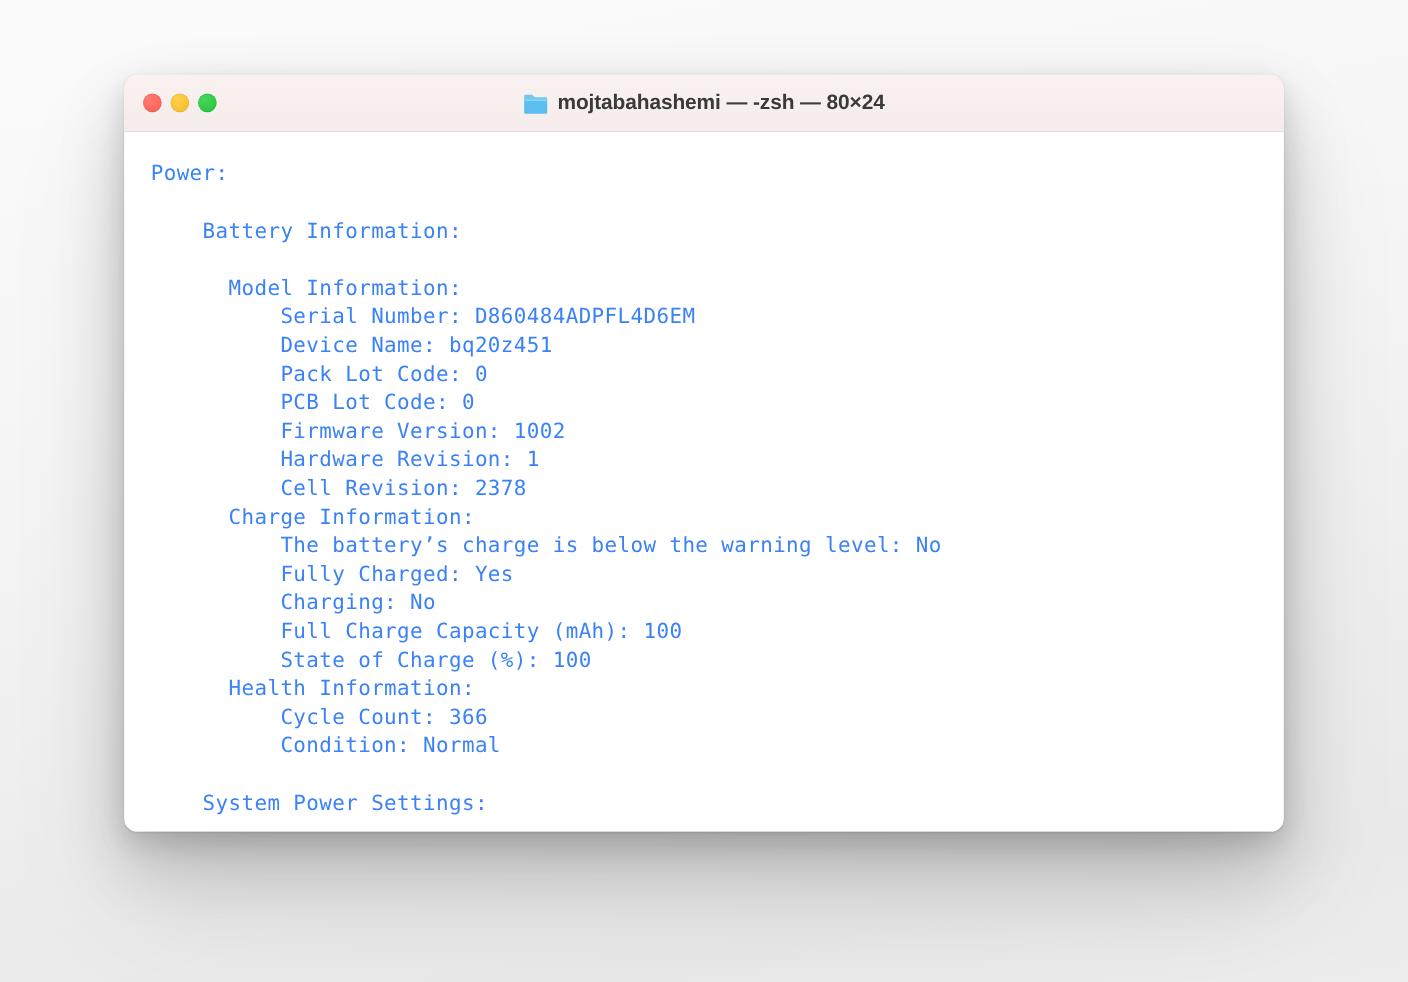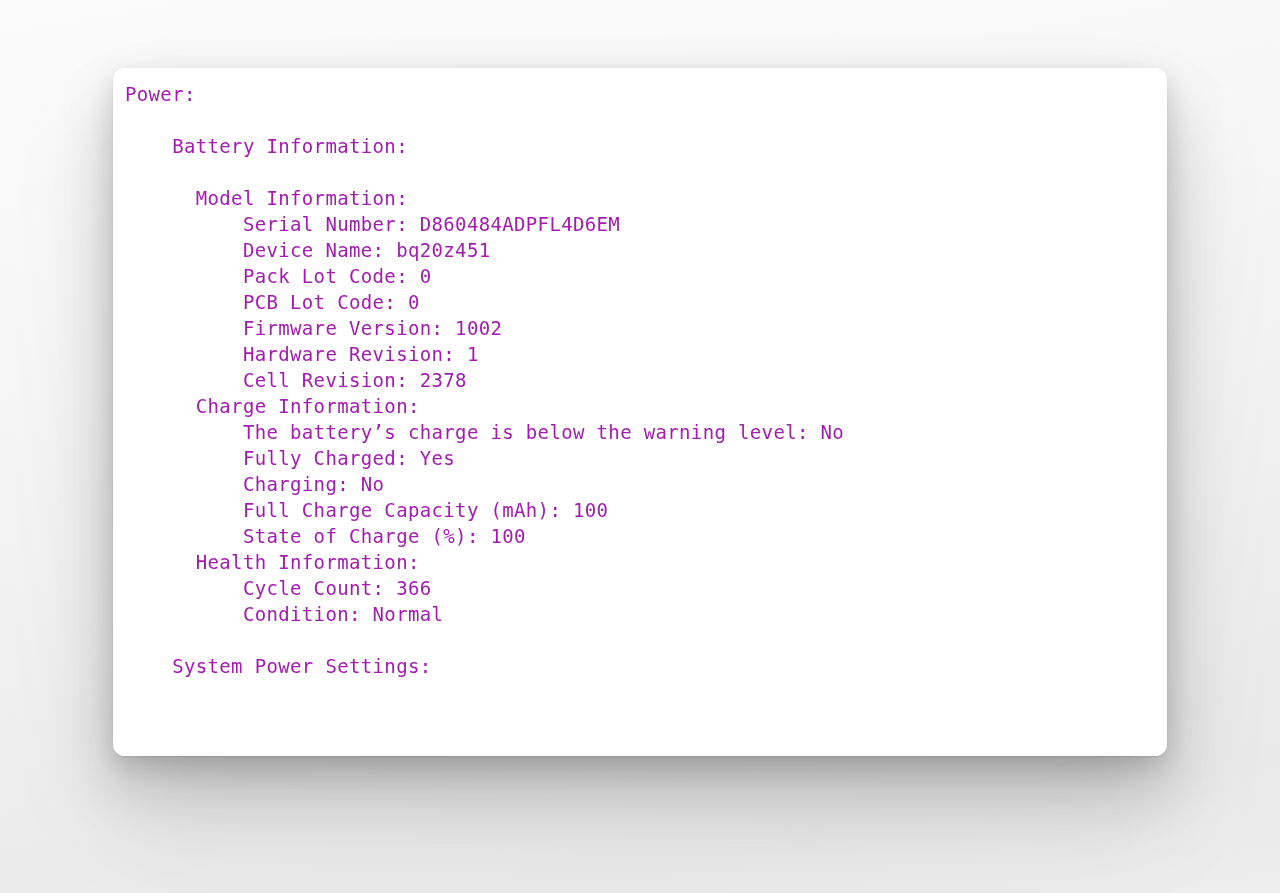--- a/index.html
+++ b/index.html
@@ -110,38 +110,56 @@
   }
 
   
   .term-body {
     flex: 1 1 auto;
     background: #ffffff;
     padding: 9px 0 0 8px;
     overflow: hidden;
   }
   .term-text {
-    margin: 4px;
+    margin: 16px;
     font-family: "DejaVu Sans Mono", "Liberation Mono", monospace;
     font-size: 19px;
     line-height: 26px;
-    color: #a21caf;
+    color: #3b82f6;
     white-space: pre;
     letter-spacing: 0.35px;
     -webkit-font-smoothing: antialiased;
   }
   .term-line {
     display: block;
     height: 26px;
     white-space: pre;
   }
 </style>
 </head>
 <body>
 
 <div class="terminal-window">
 
+  <div class="titlebar">
+
+    <div class="traffic-lights">
+      <span class="tl tl-close"></span>
+      <span class="tl tl-min"></span>
+      <span class="tl tl-max"></span>
+    </div>
+
+    <div class="title-center">
+      <svg class="folder-icon" viewBox="0 0 22 19" aria-hidden="true">
+        <path d="M1.6 1.2h6.3l2.1 2.2h10.4c0.6 0 1.1 0.5 1.1 1.1v1.1H0.5V2.3c0-0.6 0.5-1.1 1.1-1.1z" fill="#6fc8f2"></path>
+        <path d="M0.5 5.3h21v11.9c0 0.7-0.5 1.2-1.2 1.2H1.7c-0.7 0-1.2-0.5-1.2-1.2V5.3z" fill="#5bbdf0"></path>
+        <path d="M0.5 5.3h21v1.5H0.5z" fill="#8ad4f5"></path>
+      </svg>
+      <span class="window-title">mojtabahashemi — -zsh — 80×24</span>
+    </div>
+
+  </div>
 
   <div class="term-body">
     <pre class="term-text"><span class="term-line">Power:</span><span class="term-line"></span><span class="term-line">    Battery Information:</span><span class="term-line"></span><span class="term-line">      Model Information:</span><span class="term-line">          Serial Number: D860484ADPFL4D6EM</span><span class="term-line">          Device Name: bq20z451</span><span class="term-line">          Pack Lot Code: 0</span><span class="term-line">          PCB Lot Code: 0</span><span class="term-line">          Firmware Version: 1002</span><span class="term-line">          Hardware Revision: 1</span><span class="term-line">          Cell Revision: 2378</span><span class="term-line">      Charge Information:</span><span class="term-line">          The battery’s charge is below the warning level: No</span><span class="term-line">          Fully Charged: Yes</span><span class="term-line">          Charging: No</span><span class="term-line">          Full Charge Capacity (mAh): 100</span><span class="term-line">          State of Charge (%): 100</span><span class="term-line">      Health Information:</span><span class="term-line">          Cycle Count: 366</span><span class="term-line">          Condition: Normal</span><span class="term-line"></span><span class="term-line">    System Power Settings:</span></pre>
   </div>
 
 </div>
 
 </body></html>

